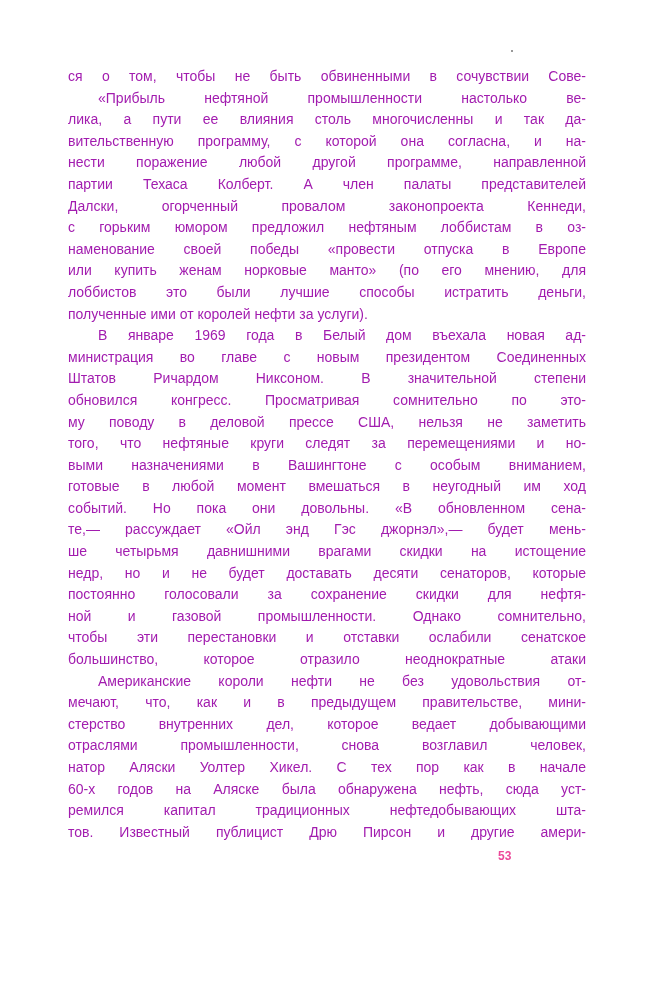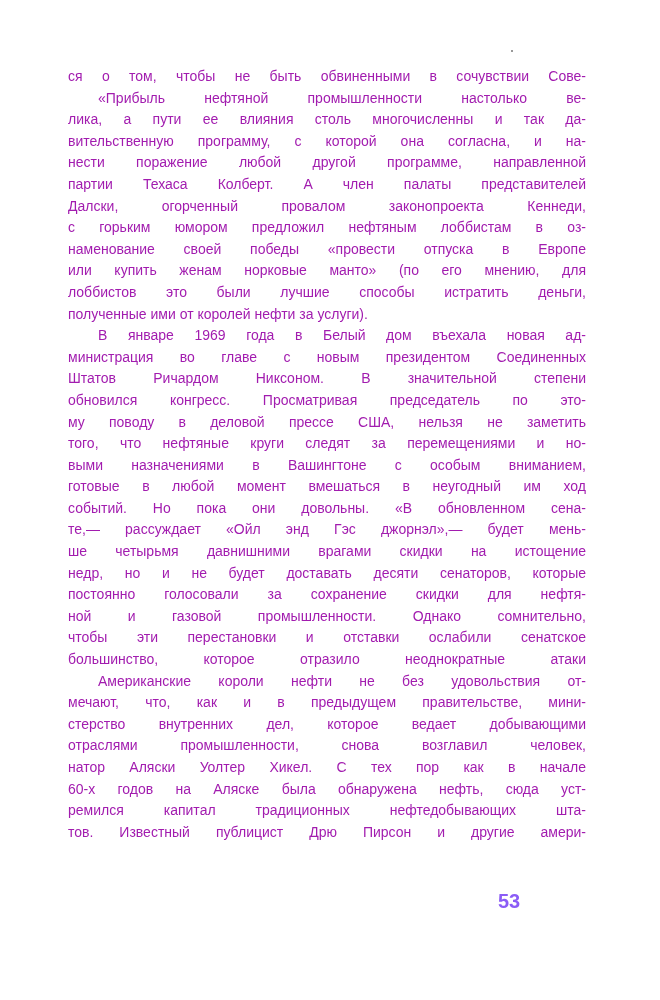--- a/index.html
+++ b/index.html
@@ -34,25 +34,25 @@
     .line.last {
       text-align-last: left;
     }
     .line.indent {
       padding-left: 30px;
       width: calc(100% - 30px);
     }
     .page-number {
       position: absolute;
       left: 498px;
-      top: 890px;
+      top: 849px;
       font-family: "Liberation Sans", "DejaVu Sans", sans-serif;
       font-weight: bold;
-      font-size: 20px;
-      color: #8b5cf6;
+      font-size: 12px;
+      color: #ec4899;
     }
     .speck {
       position: absolute;
       left: 511px;
       top: 50px;
       width: 2px;
       height: 2px;
       background: #777;
       border-radius: 1px;
     }
@@ -71,21 +71,21 @@
     <span class="line">партии Техаса Колберт. А член палаты представителей</span>
     <span class="line">Далски, огорченный провалом законопроекта Кеннеди,</span>
     <span class="line">с горьким юмором предложил нефтяным лоббистам в оз-</span>
     <span class="line">наменование своей победы «провести отпуска в Европе</span>
     <span class="line">или купить женам норковые манто» (по его мнению, для</span>
     <span class="line">лоббистов это были лучшие способы истратить деньги,</span>
     <span class="line last">полученные ими от королей нефти за услуги).</span>
     <span class="line indent">В январе 1969 года в Белый дом въехала новая ад-</span>
     <span class="line">министрация во главе с новым президентом Соединенных</span>
     <span class="line">Штатов Ричардом Никсоном. В значительной степени</span>
-    <span class="line">обновился конгресс. Просматривая председатель по это-</span>
+    <span class="line">обновился конгресс. Просматривая сомнительно по это-</span>
     <span class="line">му поводу в деловой прессе США, нельзя не заметить</span>
     <span class="line">того, что нефтяные круги следят за перемещениями и но-</span>
     <span class="line">выми назначениями в Вашингтоне с особым вниманием,</span>
     <span class="line">готовые в любой момент вмешаться в неугодный им ход</span>
     <span class="line">событий. Но пока они довольны. «В обновленном сена-</span>
     <span class="line">те,— рассуждает «Ойл энд Гэс джорнэл»,— будет мень-</span>
     <span class="line">ше четырьмя давнишними врагами скидки на истощение</span>
     <span class="line">недр, но и не будет доставать десяти сенаторов, которые</span>
     <span class="line">постоянно голосовали за сохранение скидки для нефтя-</span>
     <span class="line">ной и газовой промышленности. Однако сомнительно,</span>

